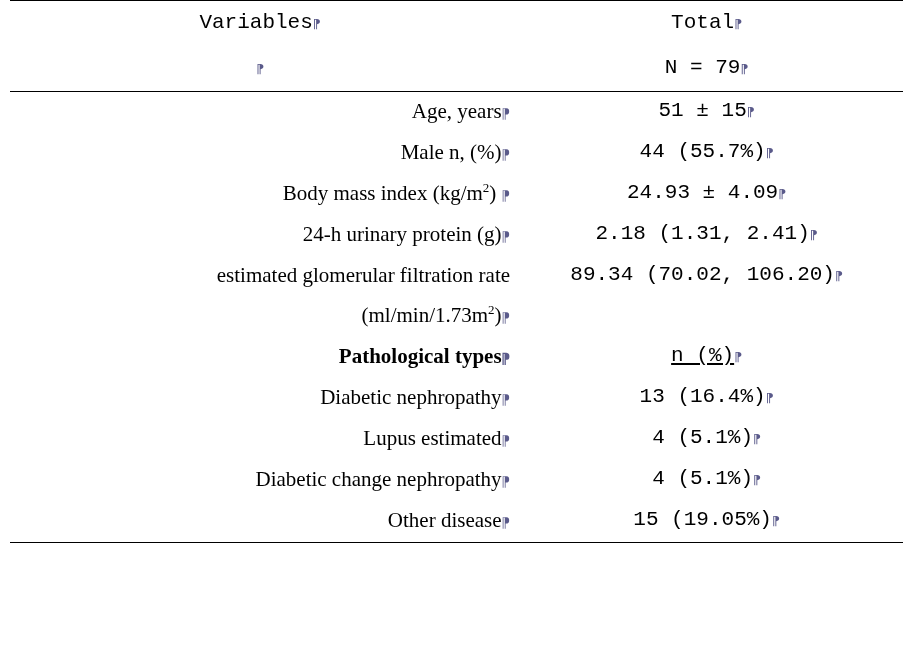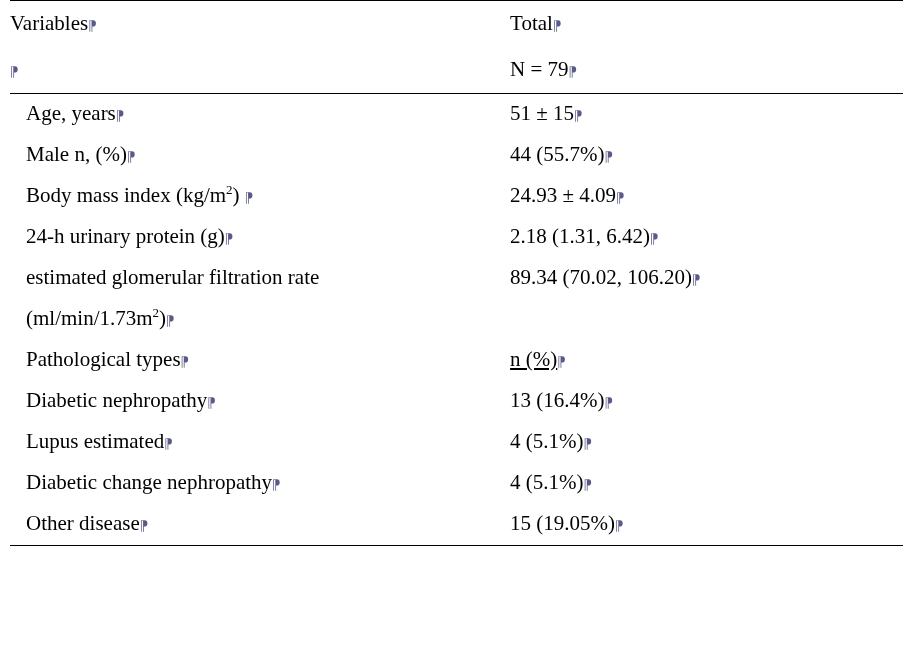--- a/index.html
+++ b/index.html
@@ -40,23 +40,23 @@
     border-bottom: 1.5px solid #000000;
   }
   .col-var { width: 56%; }
   .col-total { width: 44%; }
 
   .cell {
     font-size: 21px;
     line-height: 38px;
     height: 38px;
   }
-  .center { text-align: left; }
-  .left { text-align: left; padding-left: 16px !important; }
-  .bold { font-weight: normal; }
+  .center { text-align: center; font-family: Liberation Mono, monospace; }
+  .left { text-align: right; padding-left: 16px !important; }
+  .bold { font-weight: bold; }
   .underline-n { text-decoration: underline; }
   sup {
     font-size: 13px;
     vertical-align: super;
     line-height: 0;
   }
   .pilcrow {
     font-size: 13px;
     color: #5a5a8a;
     vertical-align: baseline;
@@ -94,21 +94,21 @@
         <td class="cell center"><span>44 (55.7%)</span><span class="pilcrow">⁋</span></td>
       </tr>
 
       <tr>
         <td class="cell left"><span>Body mass index (kg/m</span><sup>2</sup><span>)</span> <span class="pilcrow">⁋</span></td>
         <td class="cell center"><span>24.93 ± 4.09</span><span class="pilcrow">⁋</span></td>
       </tr>
 
       <tr>
         <td class="cell left"><span>24-h urinary protein (g)</span><span class="pilcrow">⁋</span></td>
-        <td class="cell center"><span>2.18 (1.31, 6.42)</span><span class="pilcrow">⁋</span></td>
+        <td class="cell center"><span>2.18 (1.31, 2.41)</span><span class="pilcrow">⁋</span></td>
       </tr>
 
       <tr>
         <td class="cell left"><span>estimated glomerular filtration rate</span></td>
         <td class="cell center"><span>89.34 (70.02, 106.20)</span><span class="pilcrow">⁋</span></td>
       </tr>
 
       <tr>
         <td class="cell left"><span>(ml/min/1.73m</span><sup>2</sup><span>)</span><span class="pilcrow">⁋</span></td>
         <td class="cell center"><span></span></td>

